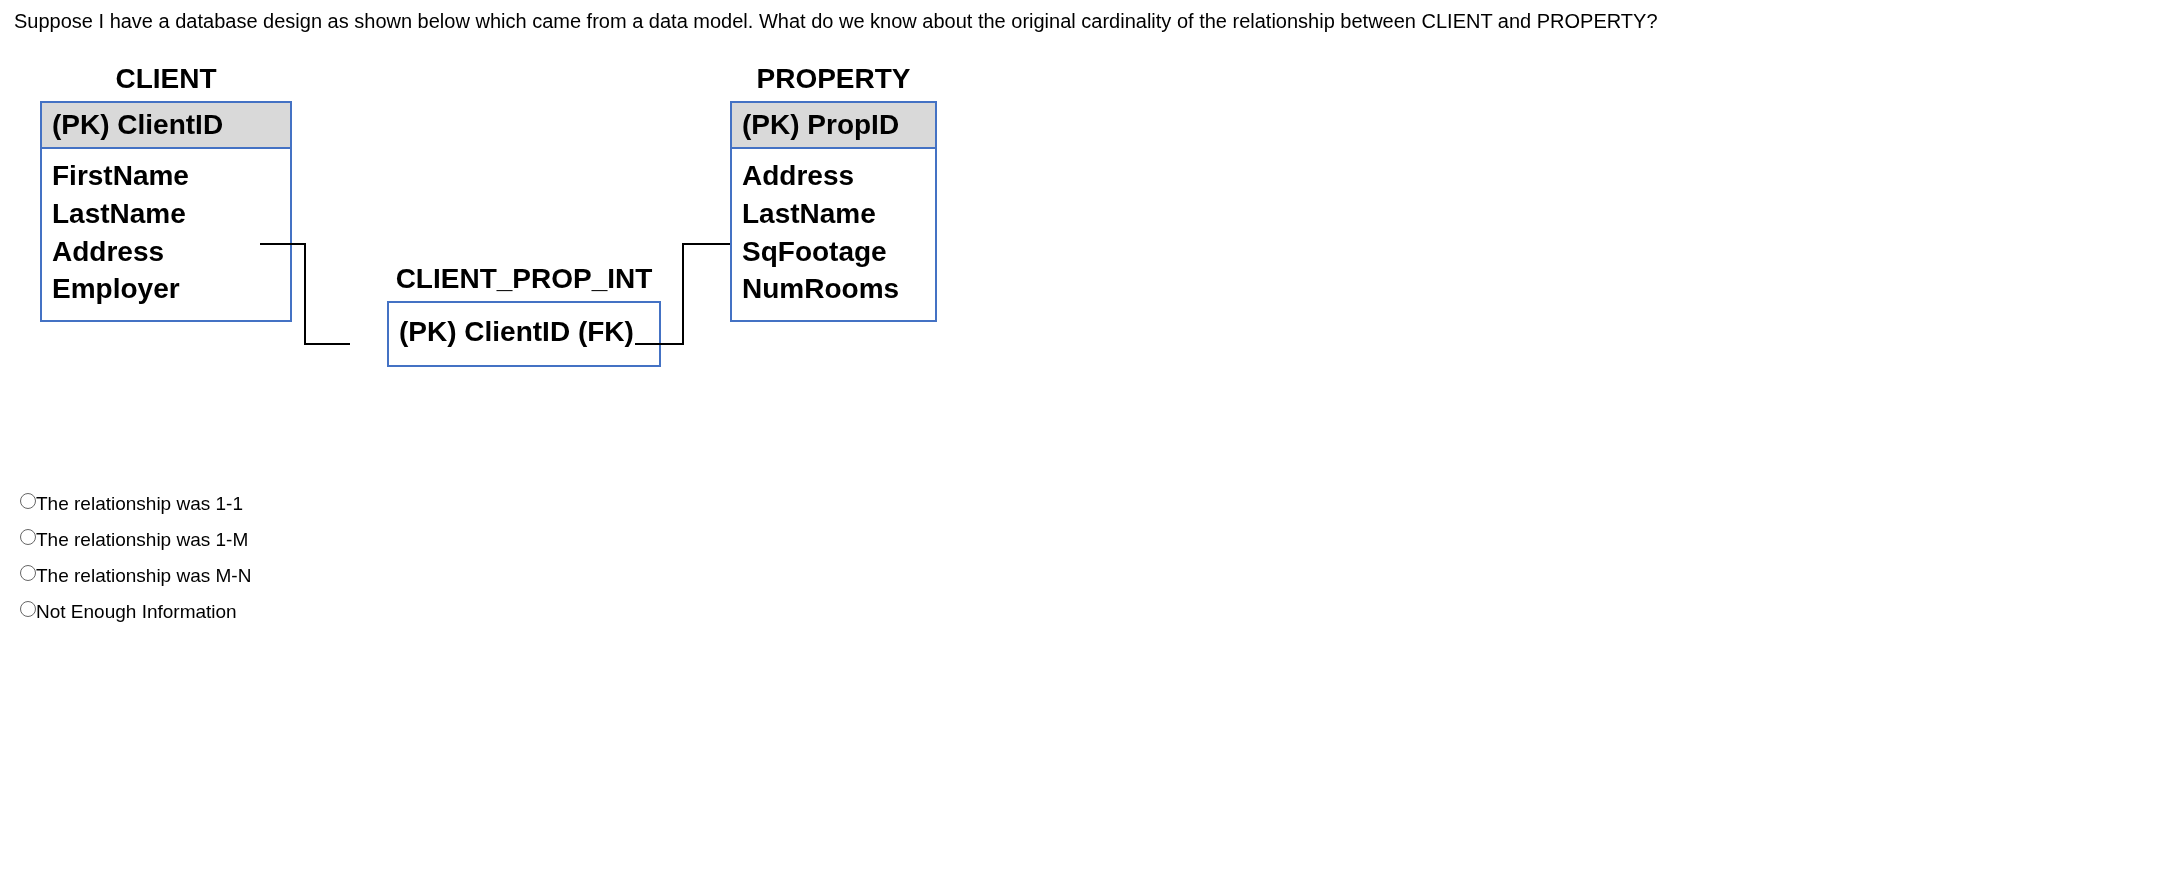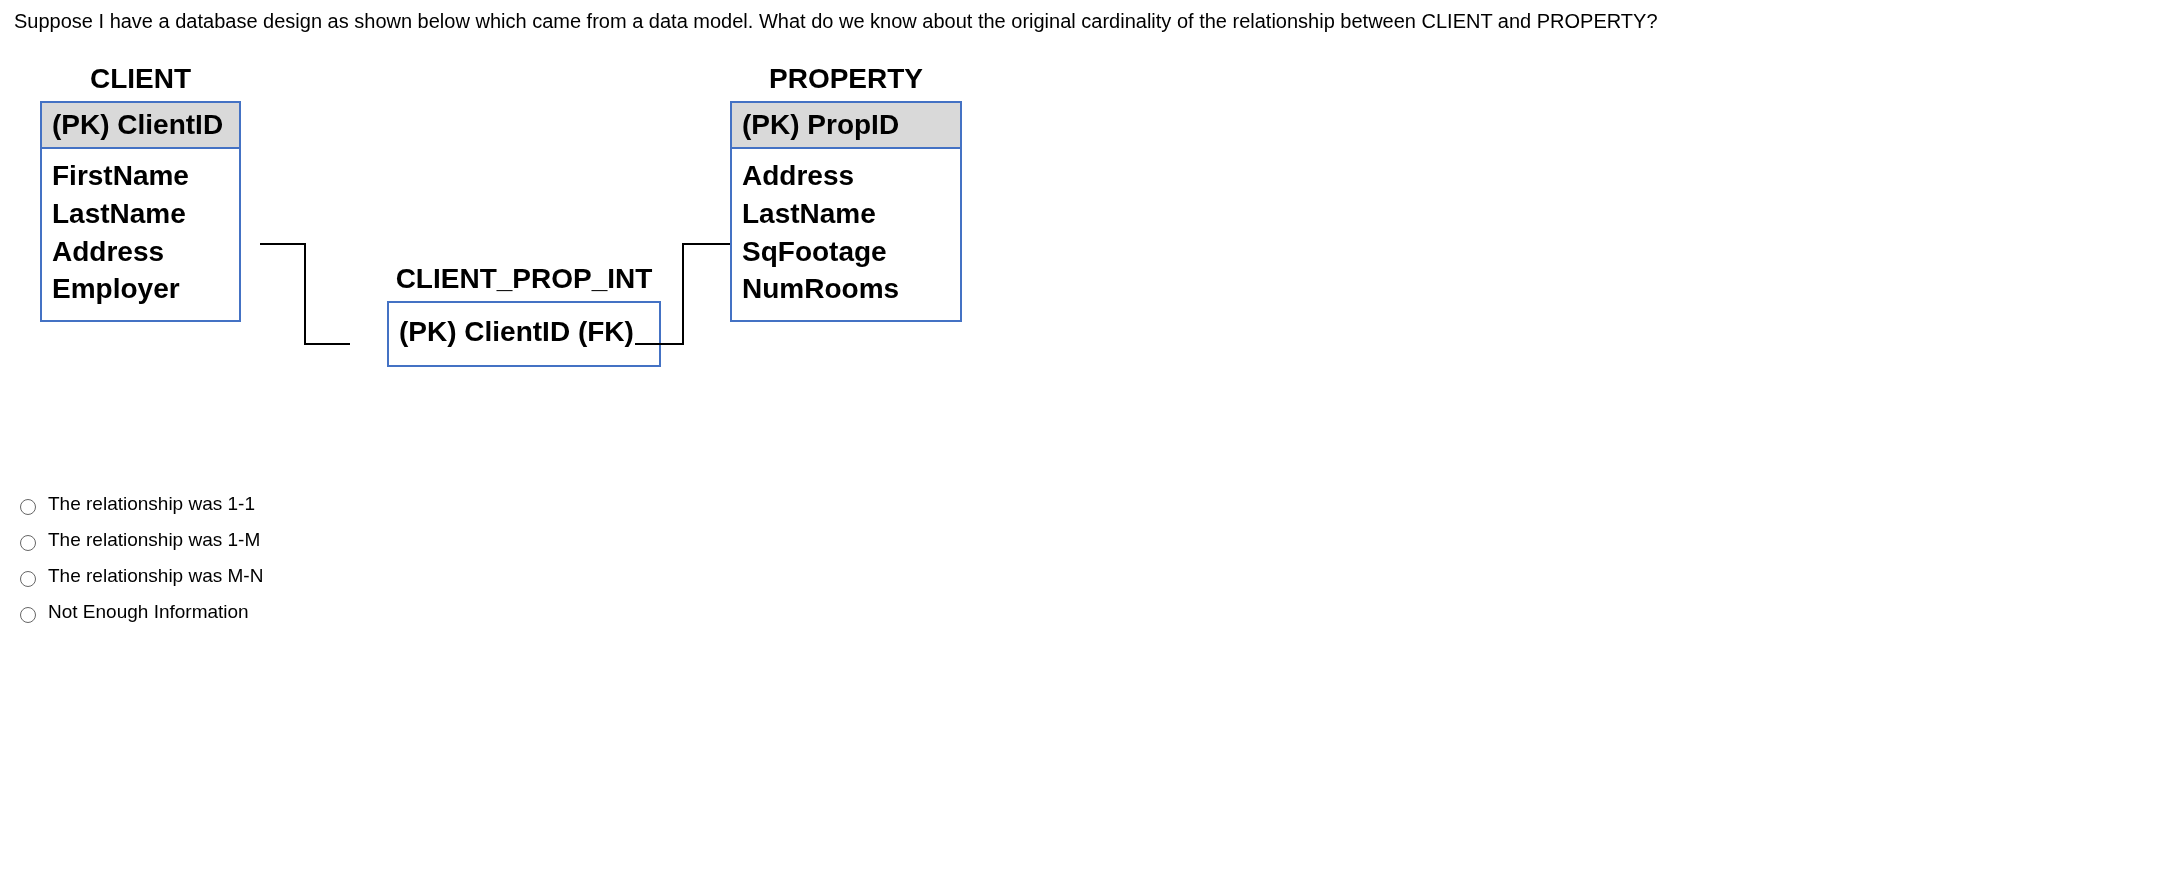--- a/index.html
+++ b/index.html
@@ -53,56 +53,55 @@
   .connector {
     position: absolute;
     background: #000;
   }
   .options {
     margin-top: 30px;
     margin-left: 6px;
   }
   .option {
     display: flex;
-    align-items: flex-end;
-    gap: 12px;
+    align-items: flex-start;
     margin: 14px 0;
     font-size: 19px;
   }
   .radio {
     width: 16px;
     height: 16px;
     border: 1.5px solid #666;
     border-radius: 50%;
     flex: 0 0 auto;
   }
 </style>
 </head>
 <body>
 
 <div class="question">Suppose I have a database design as shown below which came from a data model. What do we know about the original cardinality of the relationship between CLIENT and PROPERTY?</div>
 
 <div class="diagram">
 
   <div class="entity" style="left:10px; top:0;">
     <div class="entity-title">CLIENT</div>
-    <div class="entity-box" style="width:201px;">
+    <div class="entity-box" style="width:252px;">
       <div class="entity-header">(PK) ClientID</div>
       <div class="entity-body">
         <div>FirstName</div>
         <div>LastName</div>
         <div>Address</div>
         <div>Employer</div>
       </div>
     </div>
   </div>
 
   <div class="entity" style="left:700px; top:0;">
     <div class="entity-title">PROPERTY</div>
-    <div class="entity-box" style="width:232px;">
+    <div class="entity-box" style="width:207px;">
       <div class="entity-header">(PK) PropID</div>
       <div class="entity-body">
         <div>Address</div>
         <div>LastName</div>
         <div>SqFootage</div>
         <div>NumRooms</div>
       </div>
     </div>
   </div>
 

